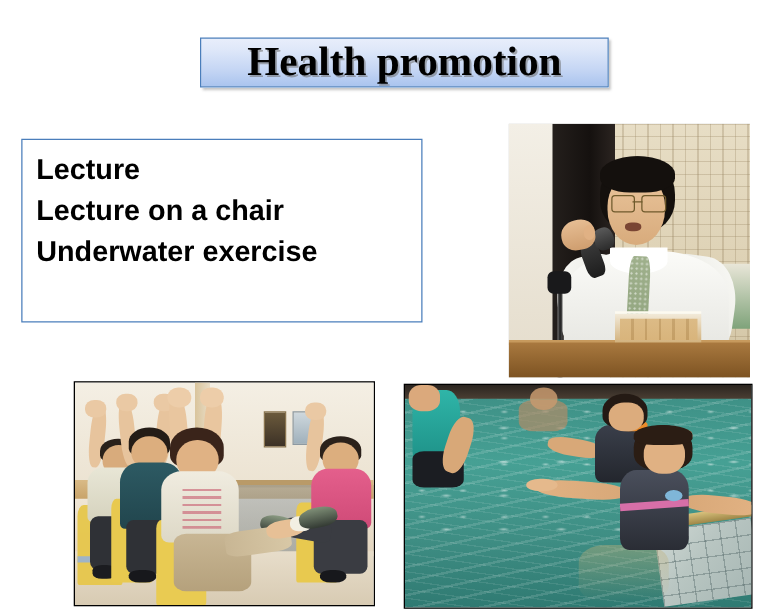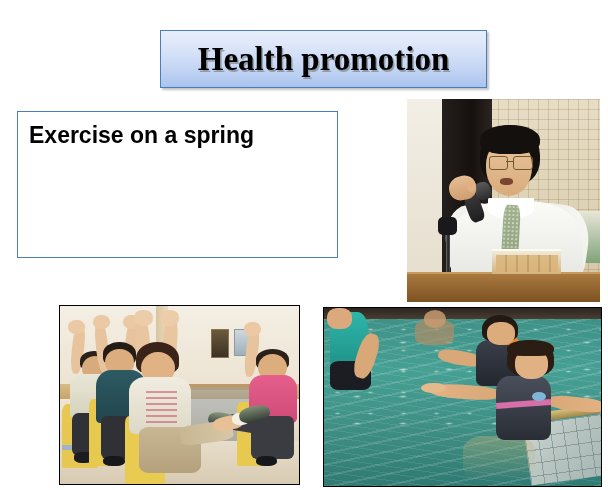--- a/index.html
+++ b/index.html
@@ -14,21 +14,21 @@
     overflow: hidden;
     font-family: "Liberation Sans", sans-serif;
   }
 
   
   #title-box {
     position: absolute;
     left: 160px;
     top: 30px;
     width: 327px;
-    height: 58px;
+    height: 40px;
     box-sizing: border-box;
     border: 1px solid #4a7ebb;
     background: linear-gradient(to bottom, #e8eefb 0%, #dfe8f9 22%, #c5d6f4 65%, #aac4ee 100%);
     box-shadow: 2px 2px 2px rgba(120,120,120,0.45);
     display: flex;
     align-items: center;
     justify-content: center;
   }
   #title-text {
     font-family: "Liberation Serif", "DejaVu Serif", serif;
@@ -247,21 +247,23 @@
   #pd-reflect{ left: 50%; top: 72%; width: 26%; height: 26%; background: linear-gradient(to bottom, rgba(190,175,120,.42), rgba(120,140,120,0)); border-radius: 30%; }
 </style>
 </head>
 <body>
 
 <div id="title-box">
   <span id="title-text">Health promotion</span>
 </div>
 
 <div id="list-box">
-  <div class="list-line">Exercise on a spring</div>
+  <div class="list-line">Lecture</div>
+  <div class="list-line">Lecture on a chair</div>
+  <div class="list-line">Underwater exercise</div>
 </div>
 
 <div class="photo" id="photo-lecture">
   <div class="photo-inner">
     <div class="pf" id="lect-wall-left"></div>
     <div class="pf" id="lect-wall-right2"></div>
     <div class="pf" id="lect-grid"></div>
     <div class="pf" id="lect-curtain"></div>
     <div class="pf" id="lect-greenboard"></div>
     <div class="pf" id="lect-armL"></div>

